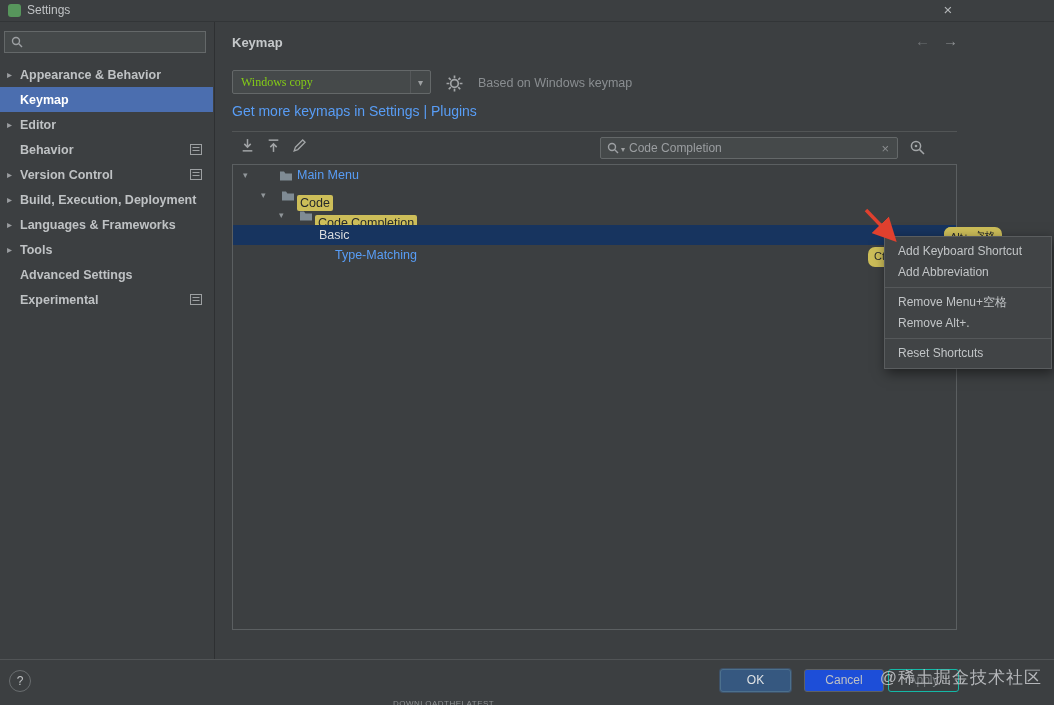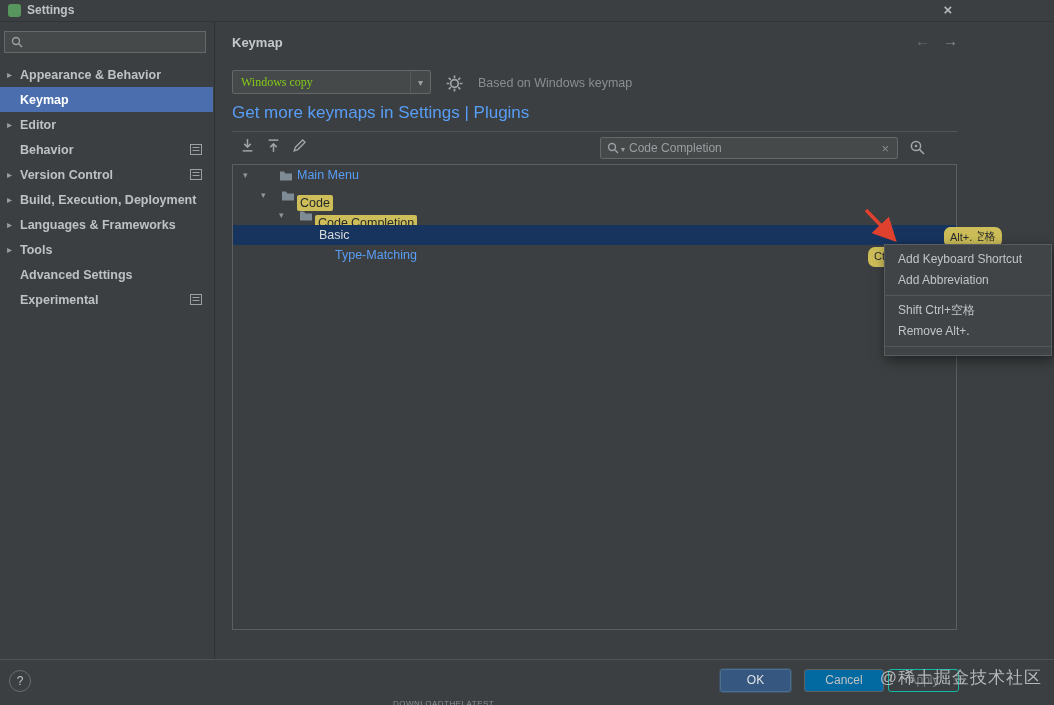--- a/index.html
+++ b/index.html
@@ -4,21 +4,21 @@
 <style>
   * { margin:0; padding:0; box-sizing:border-box; }
   html,body { width:1054px; height:705px; }
   body {
     position:relative; overflow:hidden;
     background:#3c3f41; color:#bbbec0;
     font-family:"Liberation Sans", sans-serif; font-size:12.5px;
     cursor:default;
   }
   
-  .titlebar { position:absolute; left:0; top:0; width:1054px; height:22px; background:#3c3f41; border-bottom:1px solid #323537;font-weight:bold; }
+  .titlebar { position:absolute; left:0; top:0; width:1054px; height:22px; background:#3c3f41; border-bottom:1px solid #323537; }
   .app-icon { position:absolute; left:8px; top:4px; width:13px; height:13px; background:#57965c; border-radius:3px; }
   .win-title { position:absolute; left:27px; top:3px; font-size:12px; color:#c0c3c5; }
   .win-close { position:absolute; right:97px; top:1px; font-size:15px; color:#b4b7b9; width:18px; text-align:center; }
   
   .sidebar { position:absolute; left:0; top:22px; width:215px; height:638px; background:#3c3f41; border-right:1px solid #2e3032; }
   .side-search { position:absolute; left:4px; top:9px; width:202px; height:22px; background:#45494a; border:1px solid #646869; display:flex; align-items:center; padding:0 6px; }
   .side-search input { flex:1; background:transparent; border:none; outline:none; color:#c0c3c5; font-family:inherit; font-size:12px; margin-left:5px; }
   .side-list { position:absolute; top:40px; left:0; right:1px; }
   .srow { position:relative; height:25px; display:flex; align-items:center; padding-left:20px; font-weight:700; font-size:12.5px; color:#bfc2c4; }
   .srow .chev { position:absolute; left:7px; font-weight:400; font-size:10px; color:#9a9da0; }
@@ -27,51 +27,51 @@
   
   .main { position:absolute; left:215px; top:22px; width:839px; height:638px; }
   .page-title { position:absolute; left:17px; top:13px; font-size:13px; font-weight:700; color:#c5c8ca; }
   .nav-back { position:absolute; left:700px; top:10px; font-size:15px; color:#6e7173; }
   .nav-fwd  { position:absolute; left:728px; top:10px; font-size:15px; color:#8f9294; }
   .scheme-select { position:absolute; left:17px; top:48px; width:199px; height:24px; background:#45494a; border:1px solid #646869; border-radius:2px; display:flex; align-items:center; }
   .scheme-select .lbl { flex:1; padding-left:8px; font-size:12px; color:#84cc16;font-family:Liberation Serif, serif; }
   .scheme-select .arrow-box { width:20px; height:100%; border-left:1px solid #55585a; display:flex; align-items:center; justify-content:center; color:#9da0a2; font-size:10px; }
   .gear-btn { position:absolute; left:229px; top:51px; width:20px; height:20px; display:flex; align-items:center; justify-content:center; }
   .based-on { position:absolute; left:263px; top:54px; font-size:12.5px; color:#8a8e91; }
-  .more-link { position:absolute; left:17px; top:81px; font-size:17px; color:#589df6;text-align:center; }
+  .more-link { position:absolute; left:17px; top:81px; font-size:14px; color:#589df6;text-align:center; }
   .hdiv { position:absolute; left:17px; top:109px; width:725px; height:1px; background:#525556; }
   .tb-icon { position:absolute; top:116px; width:16px; height:16px; }
   .searchfield { position:absolute; left:385px; top:115px; width:298px; height:22px; background:#45494a; border:1px solid #646869; border-radius:2px; display:flex; align-items:center; padding:0 6px; }
   .searchfield .sf-arrow { font-size:8px; color:#9da0a2; margin:2px 4px 0 2px; }
   .searchfield input { flex:1; background:transparent; border:none; outline:none; color:#9b9ea1; font-family:inherit; font-size:12px; }
   .searchfield .clear { color:#8a8d8f; font-size:13px; padding:0 2px; }
   .find-shortcut { position:absolute; left:694px; top:117px; width:18px; height:18px; }
   
   .tree-panel { position:absolute; left:17px; top:142px; width:725px; height:466px; border:1px solid #5b5f61; background:#3c3f41; }
   .trow { position:absolute; left:0; right:0; height:20px; }
   .trow span, .trow .ticon { position:absolute; top:0; height:20px; display:flex; align-items:center; }
   .tchev { font-size:9px; color:#91969a; }
   .tlabel-blue { color:#589df6; }
   .tlabel-white { color:#dadcde; }
   .hl { background:#cdbe59; color:#26292b; padding:0 3px; border-radius:2px; height:16px !important; margin-top:10px; }
   .trow.selrow { background:#17345f; }
   .kbd { background:#cdbe59; color:#26292b; font-size:11px; padding:1px 6px 2px; border-radius:7px; white-space:nowrap; }
   .badges { position:absolute; top:2px; display:flex; gap:6px; }
   
-  .cmenu { position:absolute; left:884px; top:236px; width:168px; background:#414446; border:1px solid #5a5d5f; box-shadow:2px 4px 12px rgba(0,0,0,.5); padding:4px 0; z-index:10;margin-top:8px; }
+  .cmenu { position:absolute; left:884px; top:236px; width:168px; background:#414446; border:1px solid #5a5d5f; box-shadow:2px 4px 12px rgba(0,0,0,.5); padding:4px 0; z-index:10; }
   .mi { height:21px; line-height:21px; padding-left:13px; font-size:12px; color:#c2c5c7; }
   .msep { height:1px; background:#55585a; margin:4px 0; }
   
   .annot { position:absolute; left:852px; top:205px; z-index:20; }
   
   .footer-div { position:absolute; left:0; top:659px; width:1054px; height:1px; background:#515456; }
   .help-btn { position:absolute; left:9px; top:670px; width:22px; height:22px; border:1px solid #696d6f; border-radius:50%; text-align:center; line-height:20px; color:#bfc2c4; font-size:12px; }
   .btn { position:absolute; top:669px; height:23px; border-radius:3px; font-size:12px; text-align:center; line-height:21px; }
   .btn-ok { left:720px; width:71px; background:#365880; border:1px solid #4c708d; color:#dfe2e4; box-shadow:0 0 0 1px rgba(64,110,160,.4); }
-  .btn-cancel { left:804px; width:80px; background:#0369a1; border:1px solid #5e6163; color:#bfc2c4; }
+  .btn-cancel { left:804px; width:80px; background:#1d4ed8; border:1px solid #5e6163; color:#bfc2c4; }
   .btn-apply { left:888px; width:71px; background:#3c3f41; border:1px solid #14b8a6; color:#787c7f; }
   .watermark { position:absolute; right:12px; top:666px; font-size:17px; color:rgba(186,189,192,.95); z-index:30; letter-spacing:1px; }
   .clipped-text { position:absolute; left:393px; top:699px; font-size:8px; color:#8e9193; letter-spacing:.5px; }
   svg { display:block; }
 </style>
 </head>
 <body>
 
 <div class="titlebar">
   <div class="app-icon"></div>
@@ -247,23 +247,24 @@
         <span class="kbd">Ctrl+Shift+空格</span>
       </div>
     </div>
   </div>
 </div>
 
 <div class="cmenu">
   <div class="mi">Add Keyboard Shortcut</div>
   <div class="mi">Add Abbreviation</div>
   <div class="msep"></div>
-  <div class="mi">Shift Ctrl+空格</div>
+  <div class="mi">Remove Menu+空格</div>
   <div class="mi">Remove Alt+.</div>
   <div class="msep"></div>
+  <div class="mi">Reset Shortcuts</div>
 </div>
 
 <svg class="annot" width="64" height="48" viewBox="0 0 64 48">
   <defs>
     <marker id="ah" markerWidth="7" markerHeight="7" refX="5" refY="3.5" orient="auto">
       <path d="M0,0 L7,3.5 L0,7 z" fill="#e0402e"></path>
     </marker>
   </defs>
   <line x1="14" y1="5" x2="40" y2="32" stroke="#e0402e" stroke-width="3.4" marker-end="url(#ah)"></line>
 </svg>

